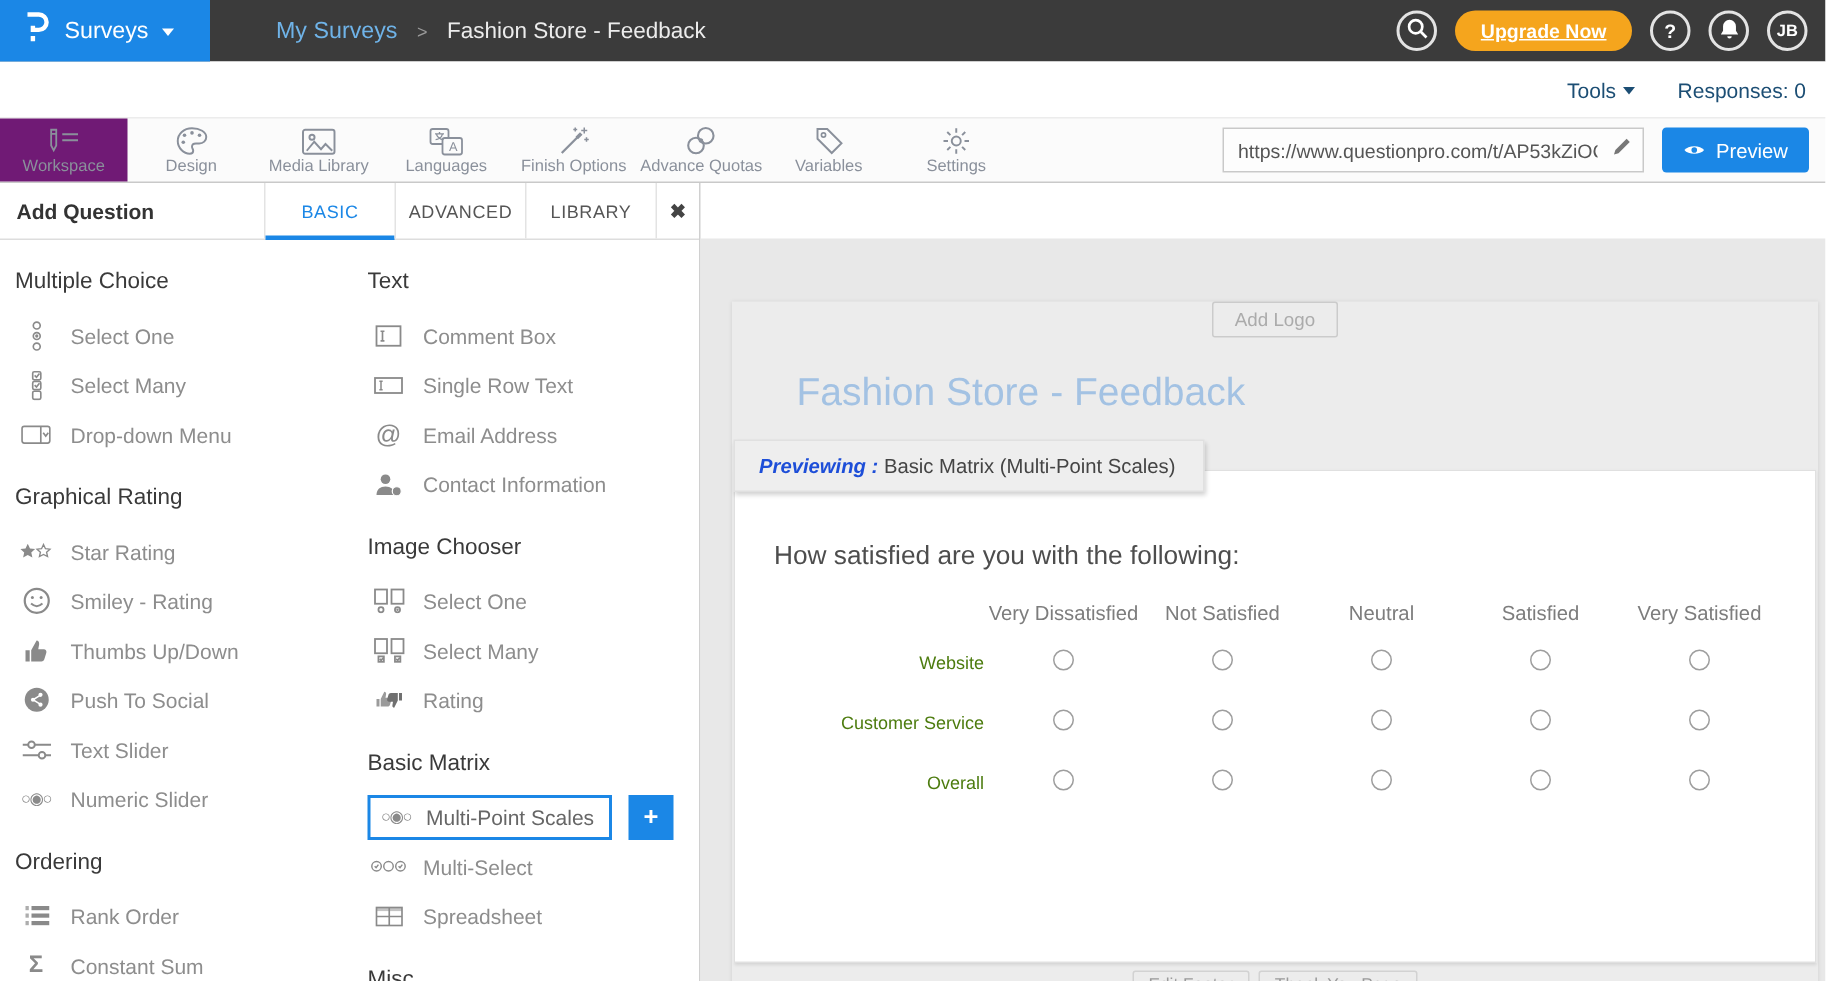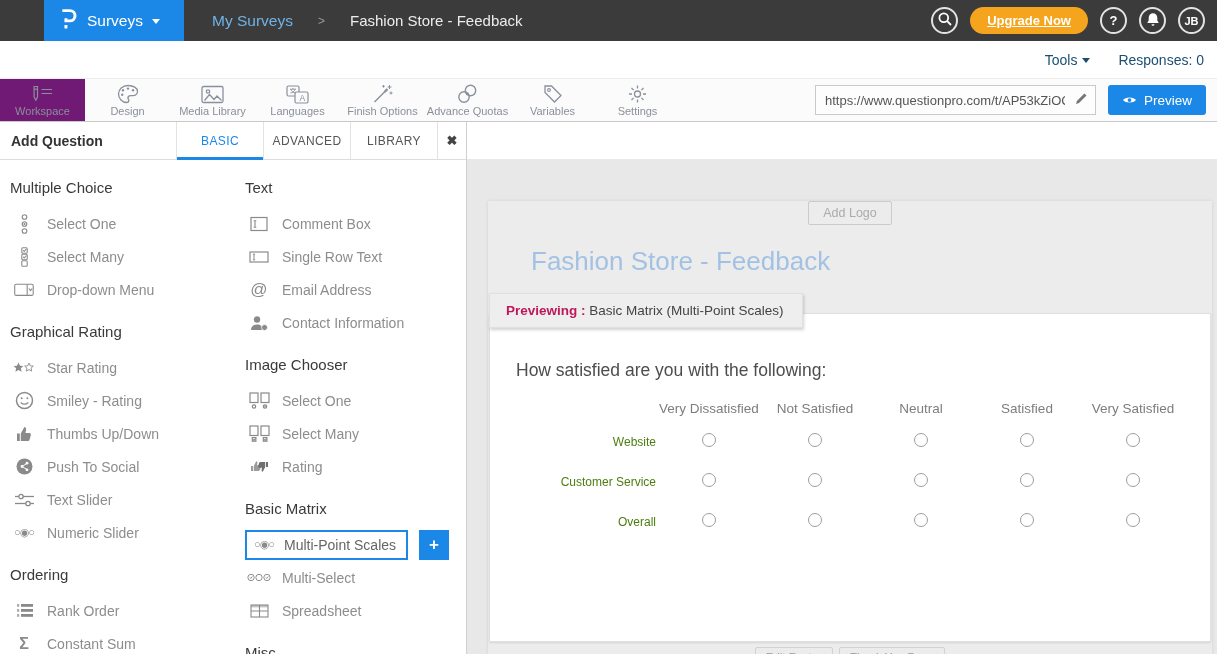--- a/index.html
+++ b/index.html
@@ -1,26 +1,26 @@
 <!DOCTYPE html>
 <html><head>
 <meta charset="utf-8">
 <style>
   * { margin:0; padding:0; box-sizing:border-box; }
   html,body { width:1217px; height:654px; overflow:hidden;
     font-family:"Liberation Sans", sans-serif; background:#fff; }
 
   
-  .topbar { height:41px; background:#3b3b3b; display:flex; align-items:center;padding-left:44px; }
+  .topbar { height:41px; background:#3b3b3b; display:flex; align-items:center; }
   .brand { width:140px; height:41px; background:#1b87e6; display:flex; align-items:center;
            padding-left:15px; gap:9px; flex:none; cursor:pointer; }
   .brand-name { color:#fff; font-size:15.5px; font-weight:500; }
   .caret-down { width:0; height:0; border-left:4.5px solid transparent; border-right:4.5px solid transparent;
                 border-top:5px solid #fff; margin-top:2px; }
-  .crumbs { display:flex; align-items:center; margin-left:28px; gap:25px; }
+  .crumbs { display:flex; align-items:center; margin-left:44px; gap:13px; }
   .crumb-link { color:#6fb3e8; font-size:15.5px; cursor:pointer; }
   .crumb-sep { color:#9a9a9a; font-size:12px; }
   .crumb-current { color:#ececec; font-size:15px; }
   .top-right { margin-left:auto; display:flex; align-items:center; gap:12px; padding-right:12px; }
   .circle-btn { width:27px; height:27px; border:2px solid #e3e3e3; border-radius:50%;
                 display:flex; align-items:center; justify-content:center; color:#fff;
                 font-size:13px; font-weight:bold; cursor:pointer; }
   .upgrade-btn { height:27px; padding:0 17px; border-radius:14px; background:#f5a51d; color:#fff;
                  font-size:13px; font-weight:bold; display:flex; align-items:center; cursor:pointer; border:none;text-decoration:underline; }
 
@@ -86,21 +86,21 @@
   .main { flex:1; background:#e8e8e8; padding:33px 5px 0 21px;margin-top:37px; }
   .survey-card { position:relative; height:476px; background:#ececec; box-shadow:0 0 3px rgba(0,0,0,.10); }
   .card-header { height:112px; }
   .add-logo { display:table; margin:9px auto 0; padding:4px 14px; border:1px solid #cbcbcb; border-radius:2px;
               background:transparent; color:#ababab; font-size:12.5px; cursor:pointer; }
   .survey-title { margin:21px 0 0 43px; font-size:26px; font-weight:400; color:#a3c2e3; line-height:30px; }
   .qcard { margin:0 1px; height:329px; background:#fff; border:1px solid #e0e0e0;
            box-shadow:0 1px 2px rgba(0,0,0,.10); }
   .previewing-tip { position:absolute; left:1px; top:92px; width:314px; background:#eee; border:1px solid #e0e0e0;
                     box-shadow:1px 2px 3px rgba(0,0,0,.18); padding:9px 16px; font-size:13.5px; color:#444; z-index:5; }
-  .previewing-tip b { color:#be185d; }
+  .previewing-tip b { color:#1d4ed8;font-style:italic; }
   .question-text { padding:46px 0 0 26px; font-size:17.5px; color:#4d4d4d; }
   table.matrix { margin:20px 24px 0 16px; width:calc(100% - 40px); border-collapse:collapse; table-layout:fixed; }
   table.matrix th { font-weight:400; color:#7d7d7d; font-size:13.5px; padding-bottom:6px; text-align:center; }
   table.matrix td { height:40px; text-align:center; }
   table.matrix td.rowlabel { text-align:right; padding-left:14px; color:#4d7c0f; font-size:12px; }
   .radio { display:inline-block; width:14px; height:14px; border:1px solid #9e9e9e; border-radius:50%;
            background:#fff; cursor:pointer; }
   .card-footer { display:flex; justify-content:center; gap:6px; margin-top:5px; }
   .footer-btn { padding:3px 10px; border:1px solid #d2d2d2; border-radius:2px; background:#ececec;
                 color:#9a9a9a; font-size:11.5px; cursor:pointer; }

